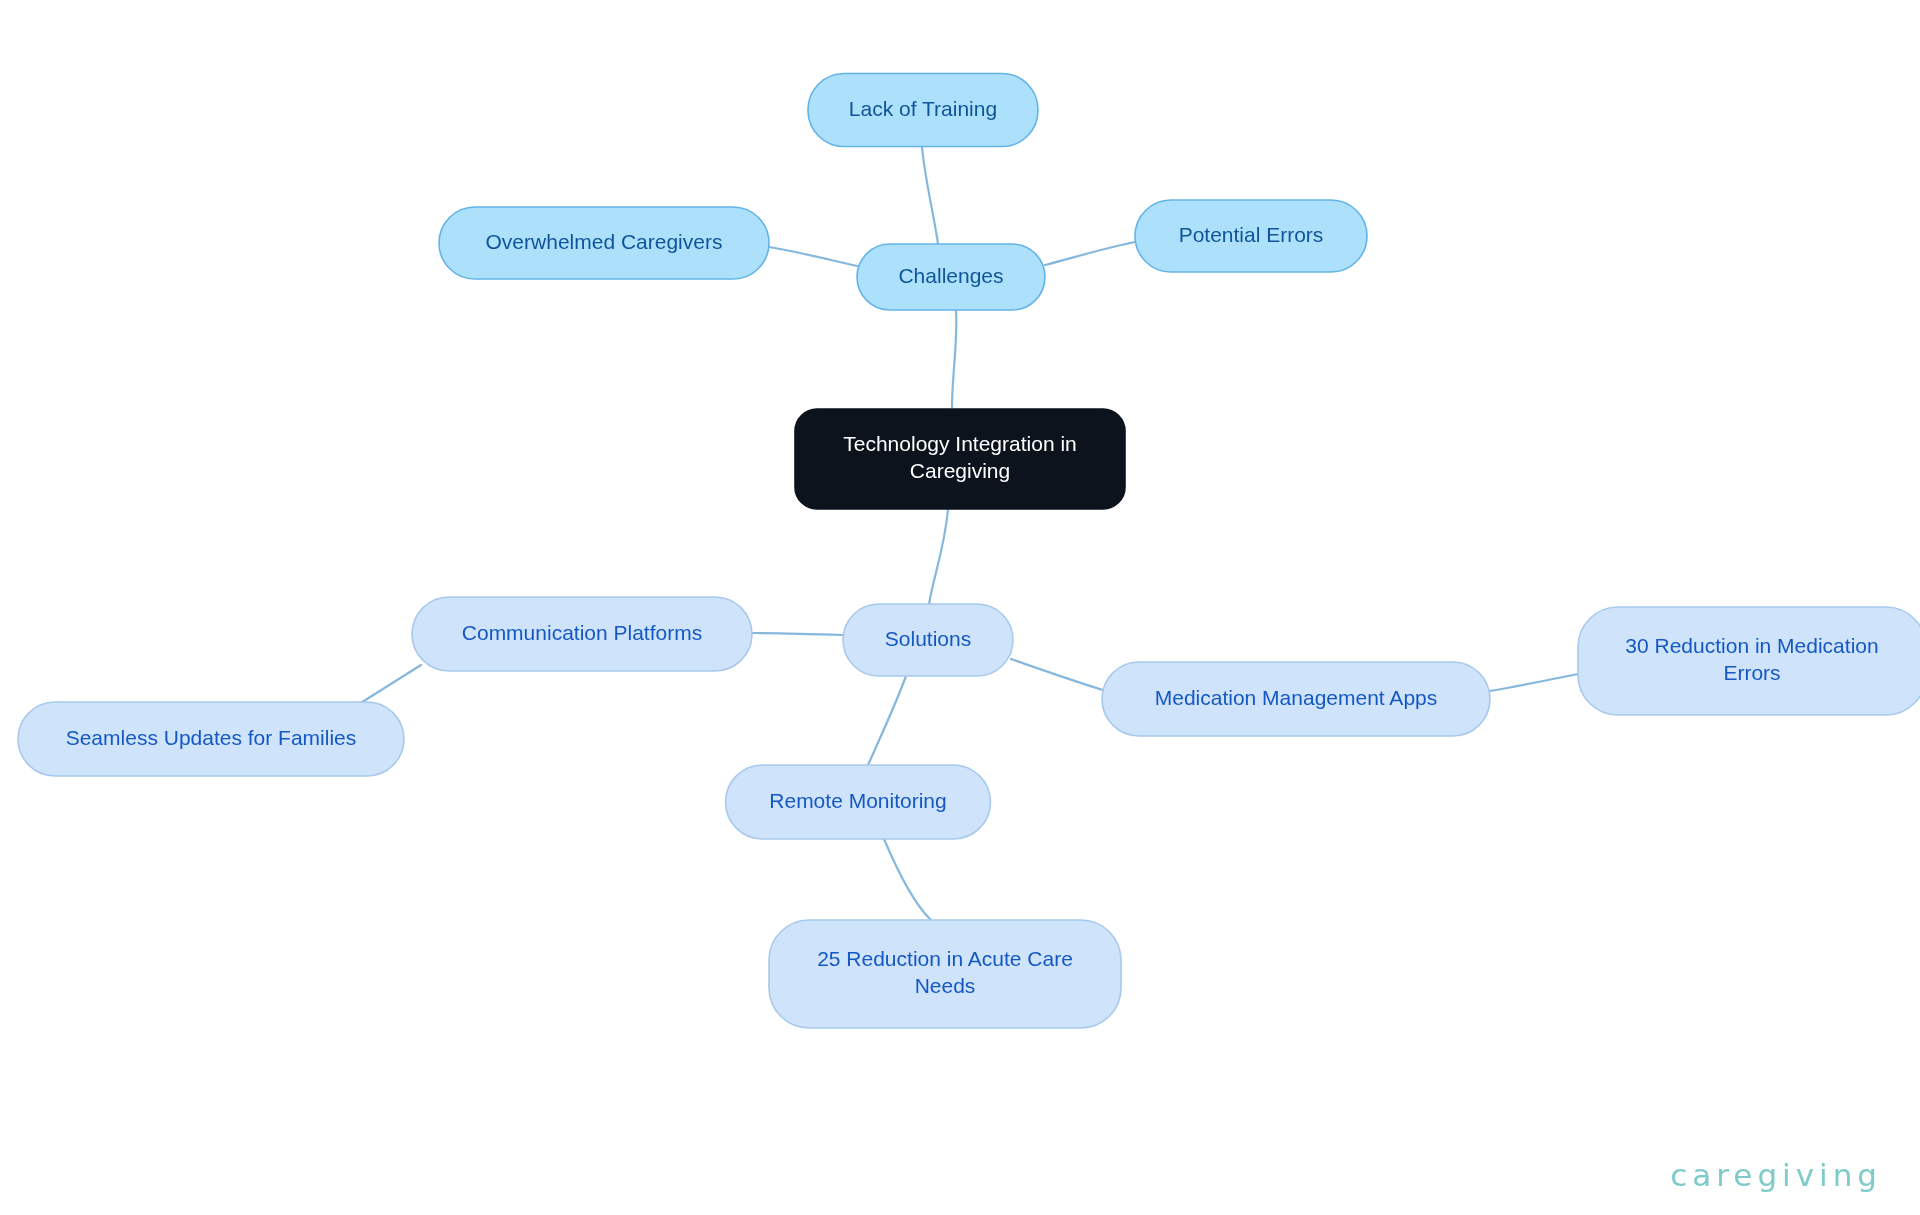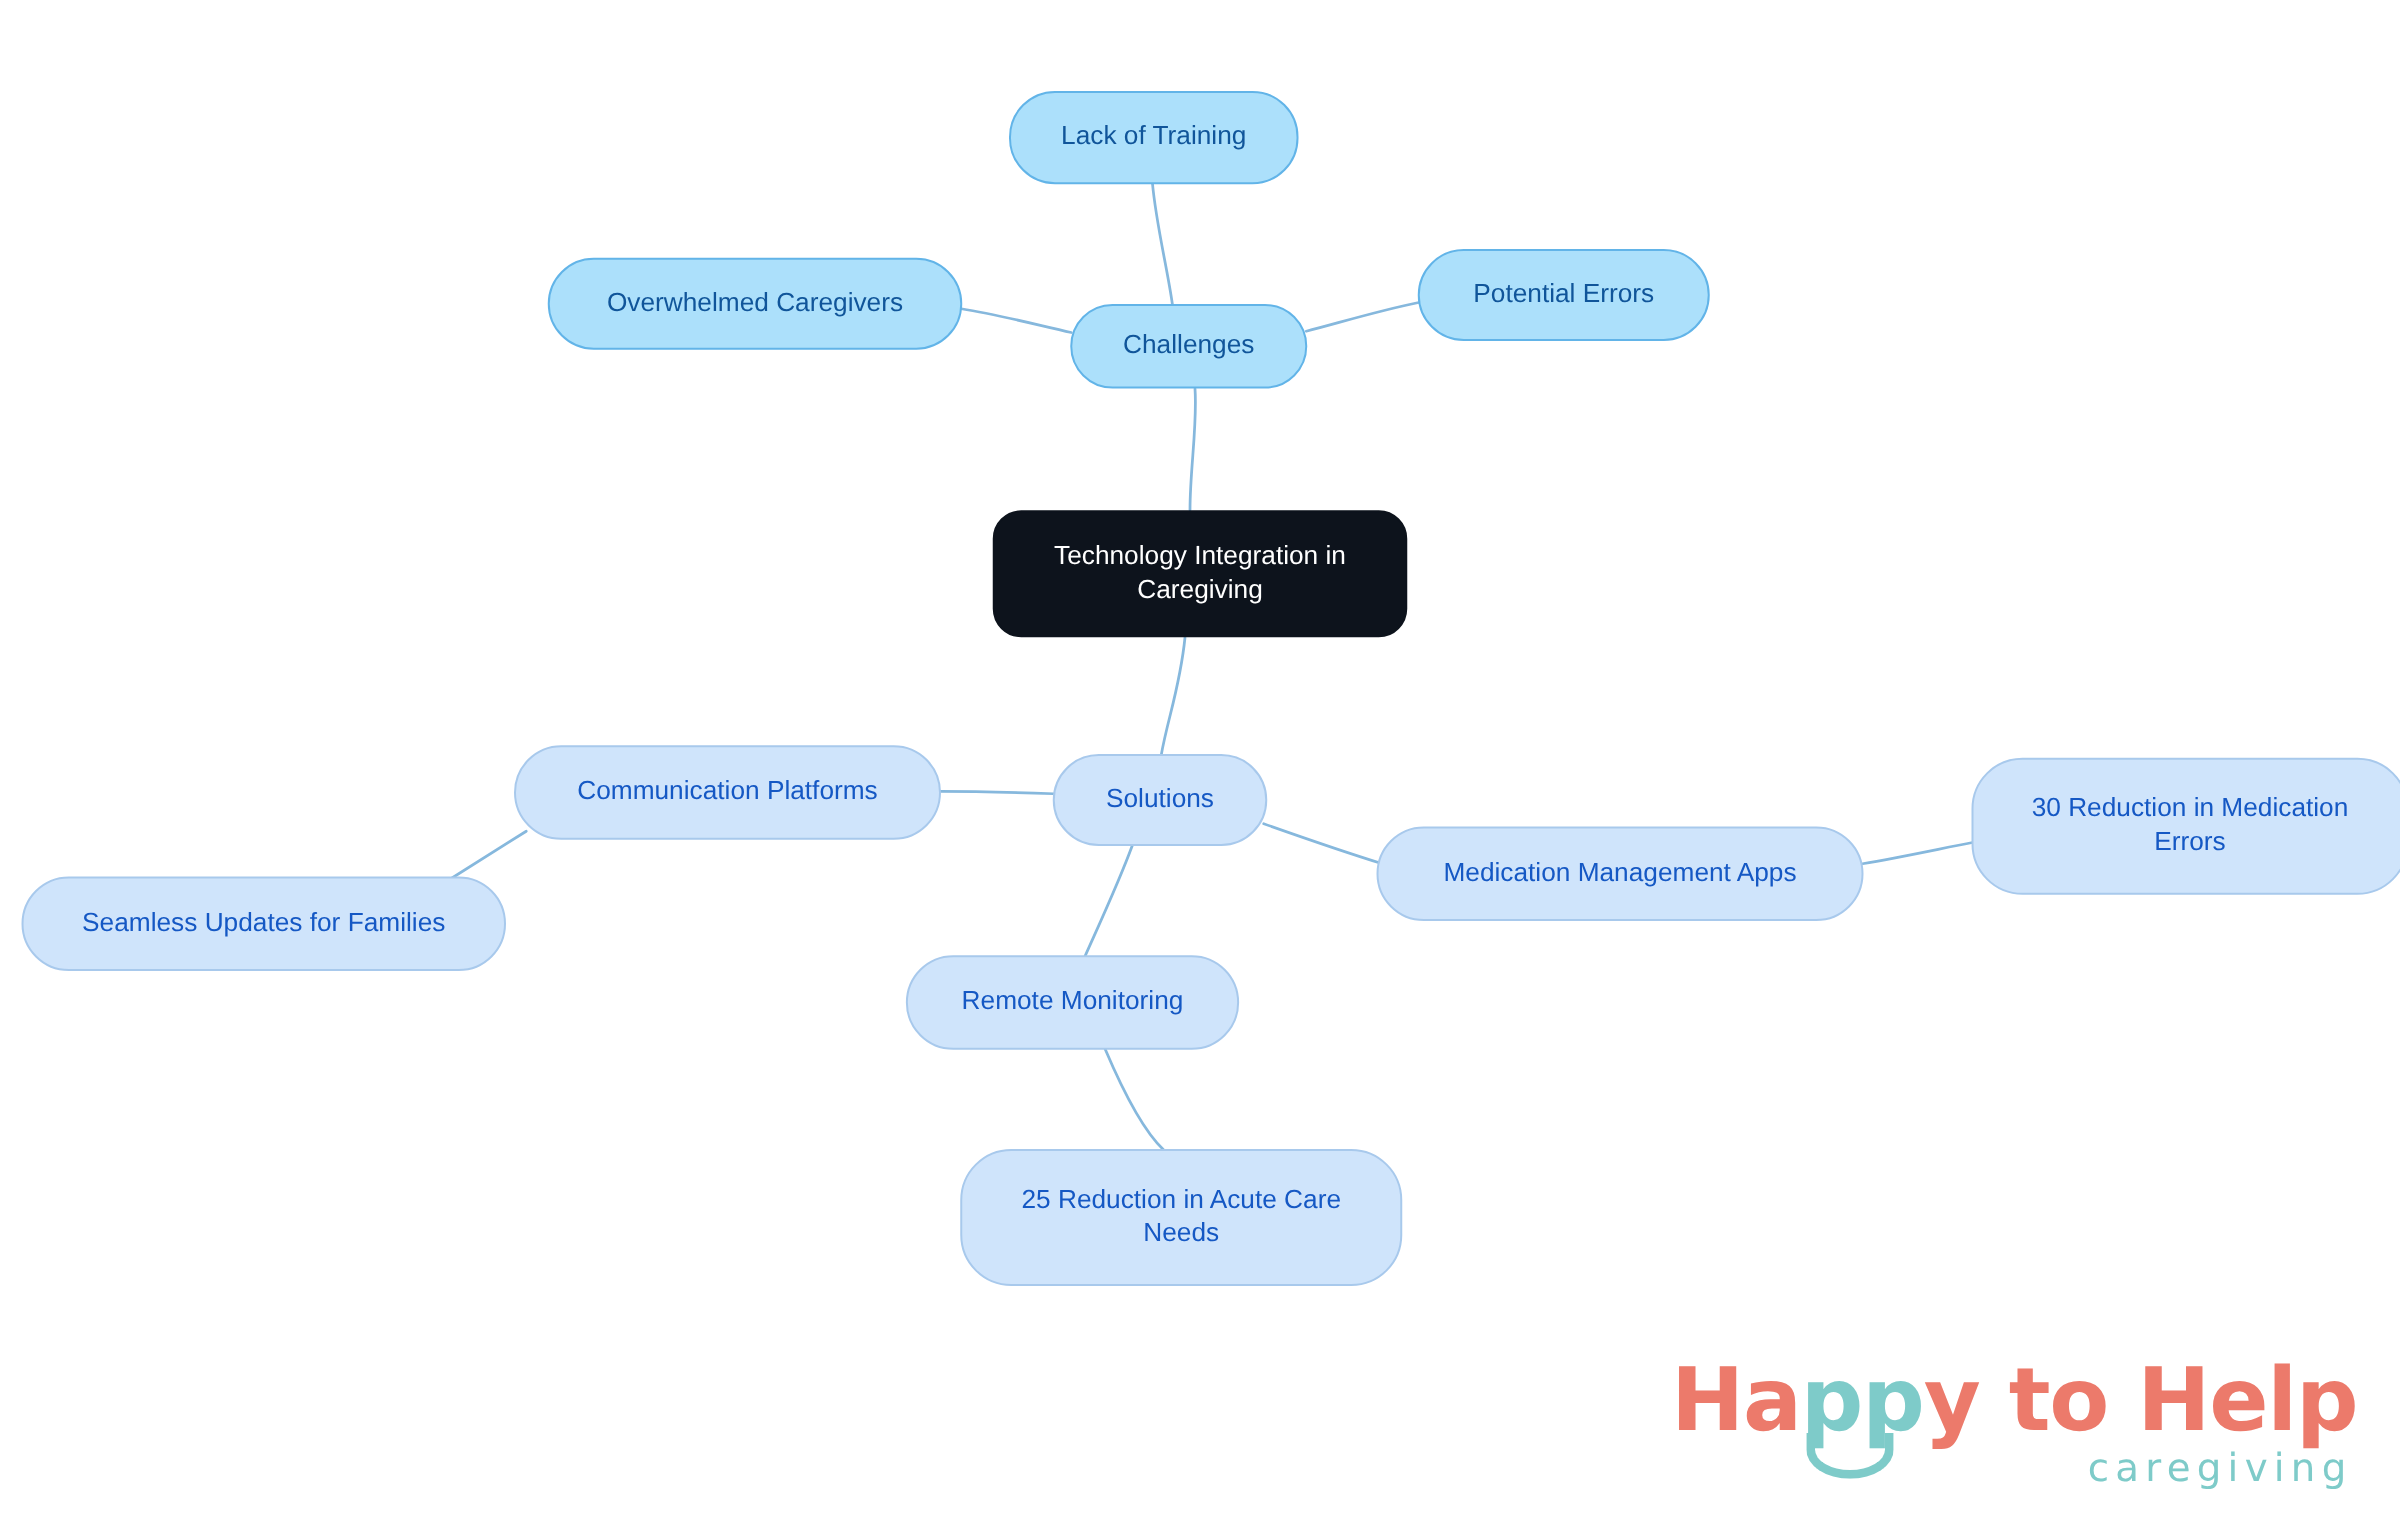--- a/index.html
+++ b/index.html
@@ -187,18 +187,14 @@
       </g>
       <g>
         <rect x="1578" y="607" width="348" height="108" rx="40" ry="40" class="node-shape leaf-alt"></rect>
         <text x="1752" y="647.5" class="node-label leaf-alt-label">30 Reduction in Medication</text>
         <text x="1752" y="674.5" class="node-label leaf-alt-label">Errors</text>
       </g>
     </g>
 </svg>
 
 <div id="brand-logo">
-  <div class="logo-wordmark">
-    <span class="logo-coral">Ha</span><span class="logo-teal">pp</span><span class="logo-coral">y to Help</span>
-    <span class="logo-smile"></span>
-  </div>
   <div class="logo-sub">caregiving</div>
 </div>
 
 </body></html>

